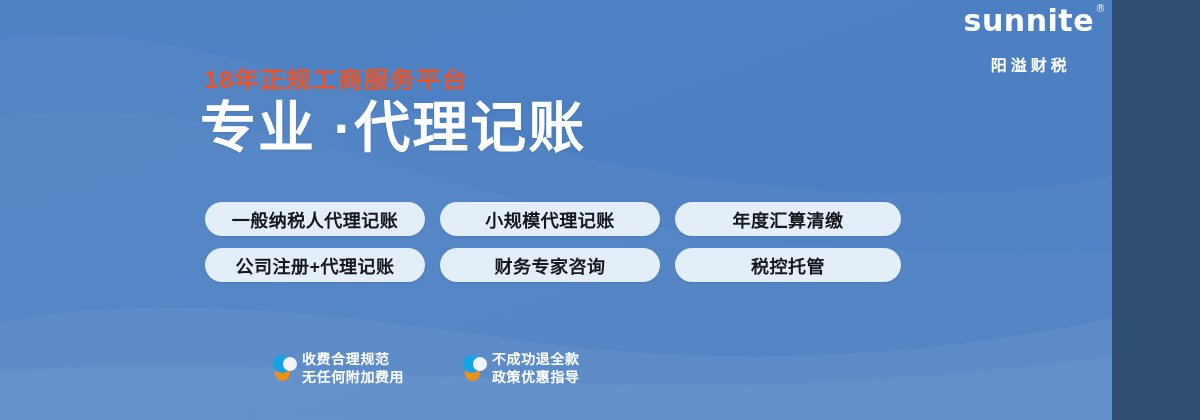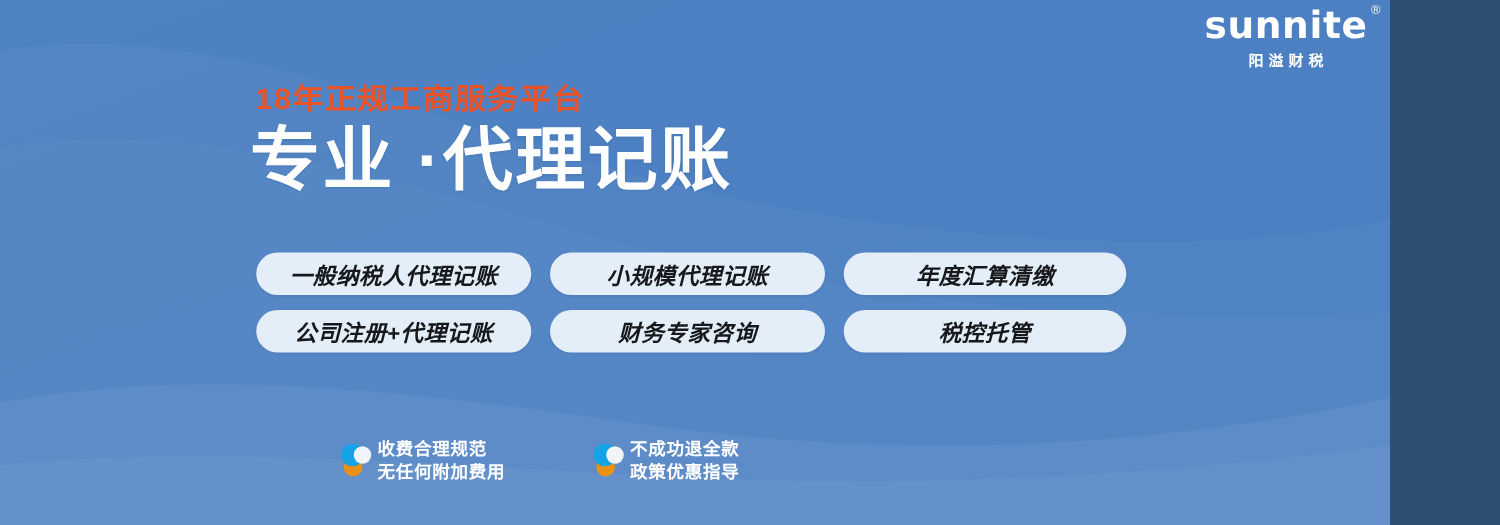--- a/index.html
+++ b/index.html
@@ -46,23 +46,23 @@
   .logo-reg {
     position: absolute;
     top: -2px;
     right: -12px;
     font-size: 10px;
     font-weight: 400;
     color: #e8eef6;
     line-height: 1;
   }
   .logo-sub {
-    margin-top: 7px;
-    color: #ffffff;
-    font-size: 12px;
+    margin-top: 22px;
+    color: #ffffff;
+    font-size: 16px;
     font-weight: 700;
     letter-spacing: 4px;
     padding-left: 4px;
   }
 
   
   .copy {
     position: absolute;
     left: 200px;
     top: 68px;
@@ -92,21 +92,20 @@
   
   .pill-grid {
     position: absolute;
     left: 205px;
     top: 202px;
     display: grid;
     grid-template-columns: 220px 220px 226px;
     grid-auto-rows: 34px;
     column-gap: 15px;
     row-gap: 12px;
-    font-style: italic;
   }
   .pill {
     background: #e3eef8;
     border-radius: 17px;
     display: flex;
     align-items: center;
     justify-content: center;
     color: #16181b;
     font-size: 18px;
     font-weight: 600;
@@ -115,21 +114,21 @@
     box-shadow: 0 1px 2px rgba(30, 60, 100, 0.12);
   }
 
   
   .features {
     position: absolute;
     left: 272px;
     top: 350px;
     display: flex;
     align-items: center;
-    gap: 12px;
+    gap: 0;
   }
   .feature {
     display: flex;
     align-items: center;
     gap: 8px;
   }
   .feature:nth-child(1) { width: 190px; }
   .feature:nth-child(2) { width: 175px; }
   .feature:nth-child(3) { width: 175px; }
 

